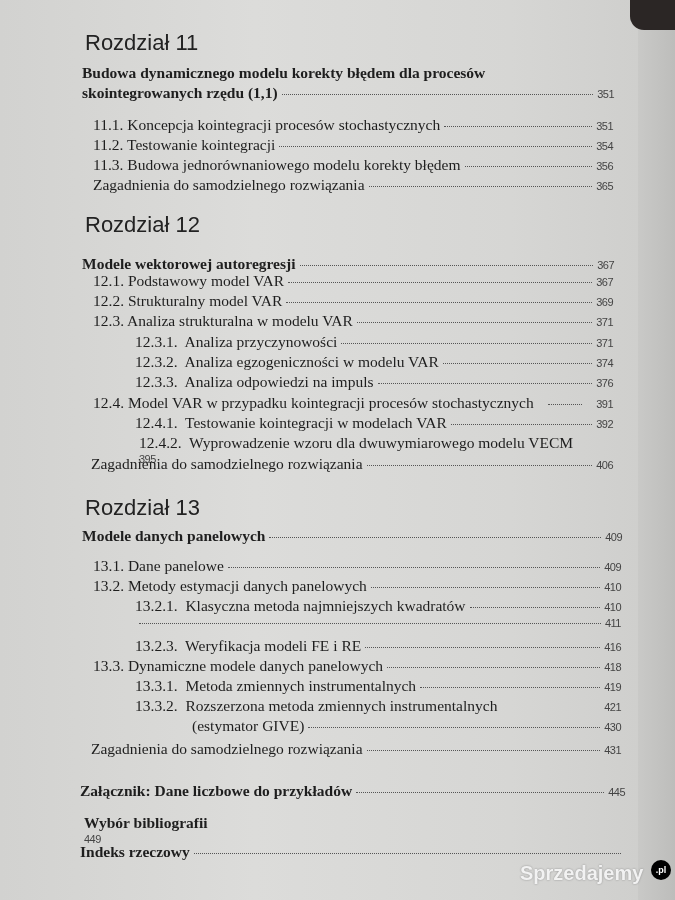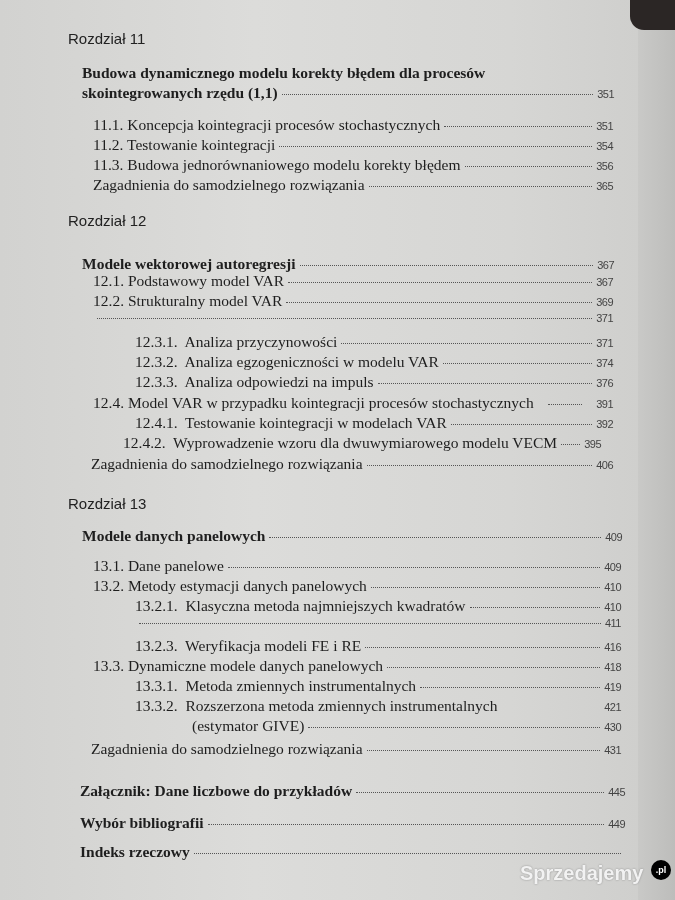--- a/index.html
+++ b/index.html
@@ -16,23 +16,23 @@
   .page-edge {
     position:absolute; left:638px; top:28px; width:37px; height:872px;
     background:linear-gradient(90deg,#c9c9c7,#bdbdbb);
   }
   .corner-shadow {
     position:absolute; left:630px; top:0; width:45px; height:30px;
     background:#2b2625;
     border-bottom-left-radius:14px;
   }
   .chapter {
-    position:absolute; left:68px;
+    position:absolute; left:85px;
     font-family:"Liberation Sans", sans-serif;
-    font-size:15px; color:#222;
+    font-size:22px; color:#222;
   }
   .row {
     position:absolute; display:flex; align-items:baseline;
     font-size:15.5px; white-space:nowrap;
   }
   .row .label { flex:0 0 auto; }
   .row .dots {
     flex:1 1 auto; margin:0 4px; border-bottom:1.5px dotted #555; height:0; transform:translateY(-3px);
   }
   .row .pg {
@@ -97,20 +97,21 @@
     <span class="label"><span>12.1.</span> <span>Podstawowy model VAR</span></span>
     <span class="dots"></span>
     <span class="pg">367</span>
   </div>
 <div class="row" style="left:93px;top:292px;width:520px;">
     <span class="label"><span>12.2.</span> <span>Strukturalny model VAR</span></span>
     <span class="dots"></span>
     <span class="pg">369</span>
   </div>
 <div class="row" style="left:93px;top:312px;width:520px;">
+    <span class="label"><span>12.3.</span> <span>Analiza strukturalna w modelu VAR</span></span>
     <span class="dots"></span>
     <span class="pg">371</span>
   </div>
 <div class="row" style="left:135px;top:333px;width:478px;">
     <span class="label"><span>12.3.1.</span>&nbsp; <span>Analiza przyczynowości</span></span>
     <span class="dots"></span>
     <span class="pg">371</span>
   </div>
 <div class="row" style="left:135px;top:353px;width:478px;">
     <span class="label"><span>12.3.2.</span>&nbsp; <span>Analiza egzogeniczności w modelu VAR</span></span>
@@ -125,21 +126,21 @@
 <div class="row" style="left:93px;top:394px;width:520px;gap:10px;">
     <span class="label"><span>12.4.</span> <span>Model VAR w przypadku kointegracji procesów stochastycznych</span></span>
     <span class="dots"></span>
     <span class="pg">391</span>
   </div>
 <div class="row" style="left:135px;top:414px;width:478px;">
     <span class="label"><span>12.4.1.</span>&nbsp; <span>Testowanie kointegracji w modelach VAR</span></span>
     <span class="dots"></span>
     <span class="pg">392</span>
   </div>
-<div class="row" style="left:123px;top:434px;width:478px;">
+<div class="row" style="left:135px;top:434px;width:478px;flex-direction:column;">
     <span class="label"><span>12.4.2.</span>&nbsp; <span>Wyprowadzenie wzoru dla dwuwymiarowego modelu VECM</span></span>
     <span class="dots"></span>
     <span class="pg">395</span>
   </div>
 <div class="row" style="left:91px;top:455px;width:522px;">
     <span class="label">Zagadnienia do samodzielnego rozwiązania</span>
     <span class="dots"></span>
     <span class="pg">406</span>
   </div>
 
@@ -197,21 +198,21 @@
     <span class="label">Zagadnienia do samodzielnego rozwiązania</span>
     <span class="dots"></span>
     <span class="pg">431</span>
   </div>
 
 <div class="row" style="left:80px;top:782px;width:545px;">
     <span class="label bold">Załącznik: Dane liczbowe do przykładów</span>
     <span class="dots"></span>
     <span class="pg">445</span>
   </div>
-<div class="row" style="left:80px;top:814px;width:545px;">
+<div class="row" style="left:80px;top:814px;width:545px;flex-direction:column;">
     <span class="label bold">Wybór bibliografii</span>
     <span class="dots"></span>
     <span class="pg">449</span>
   </div>
 <div class="row" style="left:80px;top:843px;width:545px;">
     <span class="label bold">Indeks rzeczowy</span>
     <span class="dots"></span>
     <span class="pg"></span>
   </div>
 

